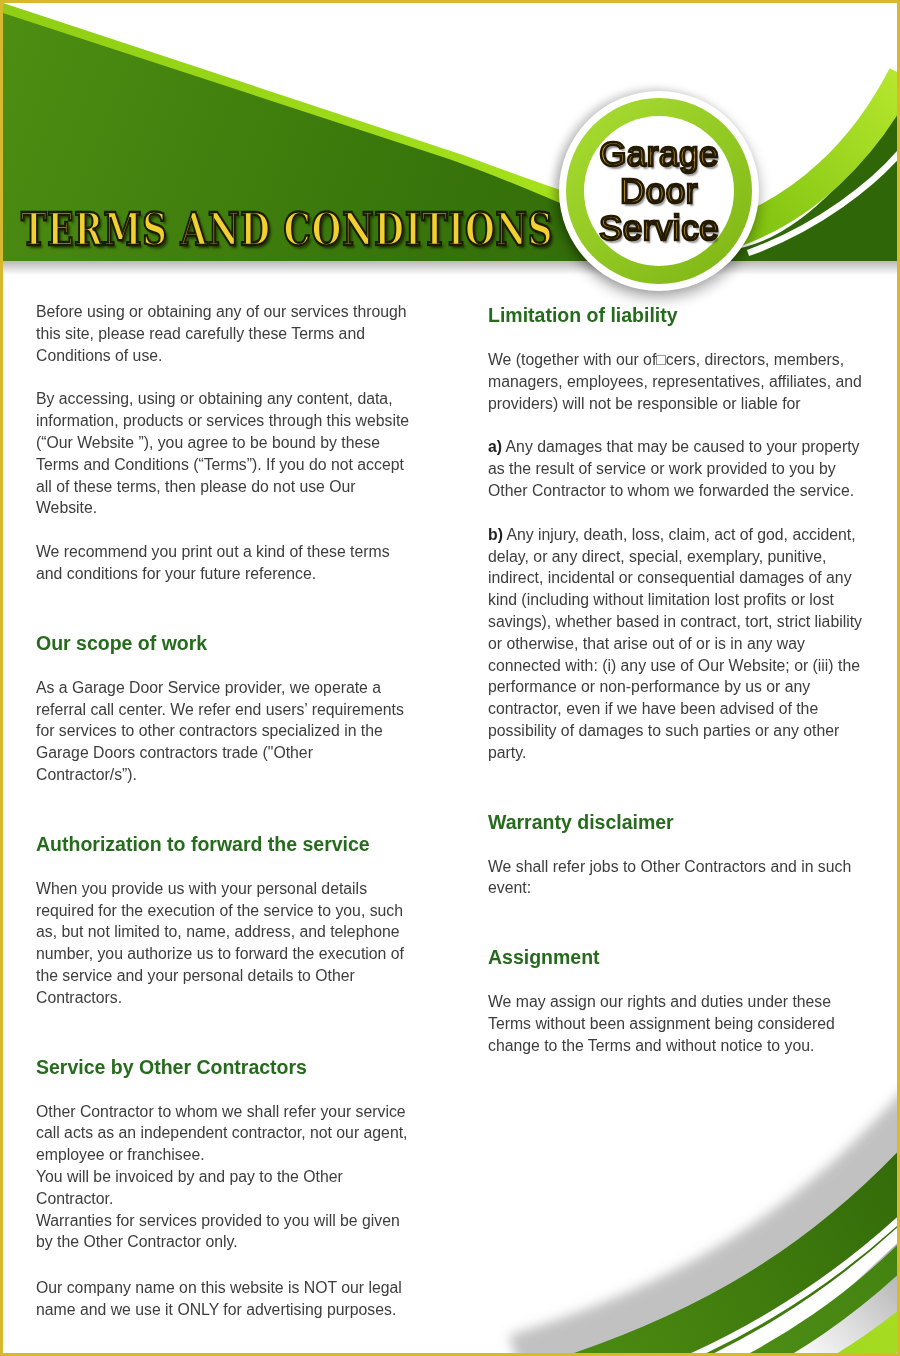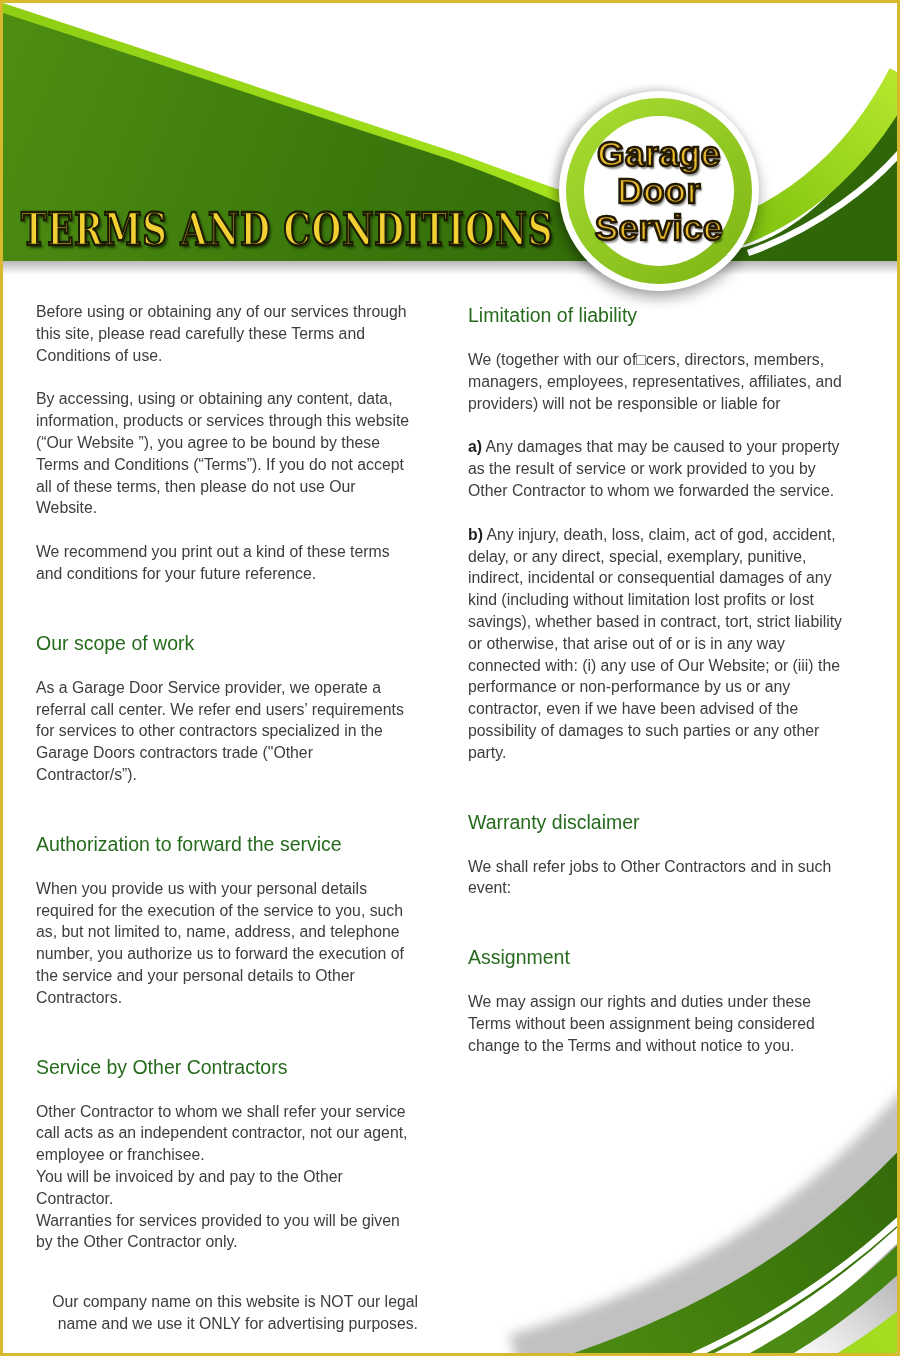--- a/index.html
+++ b/index.html
@@ -24,40 +24,40 @@
   .badge-halo {
     position:absolute; left:556px; top:88px; width:200px; height:200px;
     border-radius:50%; background:#ffffff; z-index:3;
     box-shadow:0 7px 14px rgba(0,0,0,0.33), -5px -2px 9px rgba(0,0,0,0.16);
   }
   .badge-ring { position:absolute; inset:7px; border-radius:50%;
     background:linear-gradient(140deg,#aade33,#7cb413); }
   .badge-inner { position:absolute; inset:18px; border-radius:50%; background:#ffffff; }
   .badge-text {
     position:absolute; left:0; right:0; top:44px; z-index:4; text-align:center;
-    font-weight:bold; font-size:35px; line-height:37px; color:#e9ba2b;
+    font-weight:normal; font-size:35px; line-height:37px; color:#e9ba2b;
     -webkit-text-stroke:2.6px #241a02;
     text-shadow:2px 3px 2px rgba(0,0,0,0.45);
     letter-spacing:0.5px;
   }
 
   .content {
     position:absolute; top:252px; left:0; right:0; z-index:2;
-    padding:46px 50px 0 33px; display:flex; gap:50px;
+    padding:46px 50px 0 33px; display:flex; gap:70px;
   }
   .col { flex:0 0 382px; width:382px; }
   .body-text {
     margin:0 0 22px 0; font-size:15.8px; line-height:21.8px; color:#3d3d3d;
   }
   .tight { margin:0; }
-  .spaced-top { margin:38px 0 0 0;text-align:right; }
+  .spaced-top { margin:24px 0 0 0; }
   .last { margin-bottom:0; }
   .section-heading {
     margin:46px 0 22px 0; font-size:19.5px; line-height:24px;
-    font-weight:normal; color:#266b1d;
+    font-weight:bold; color:#266b1d;
   }
   .first-heading { margin-top:2px; }
   .item-label { font-weight:bold; color:#1f1f1f; }
 </style>
 </head>
 <body>
 
 <div class="page">
 
   <svg class="header-art" width="900" height="272" viewBox="0 0 900 272">

